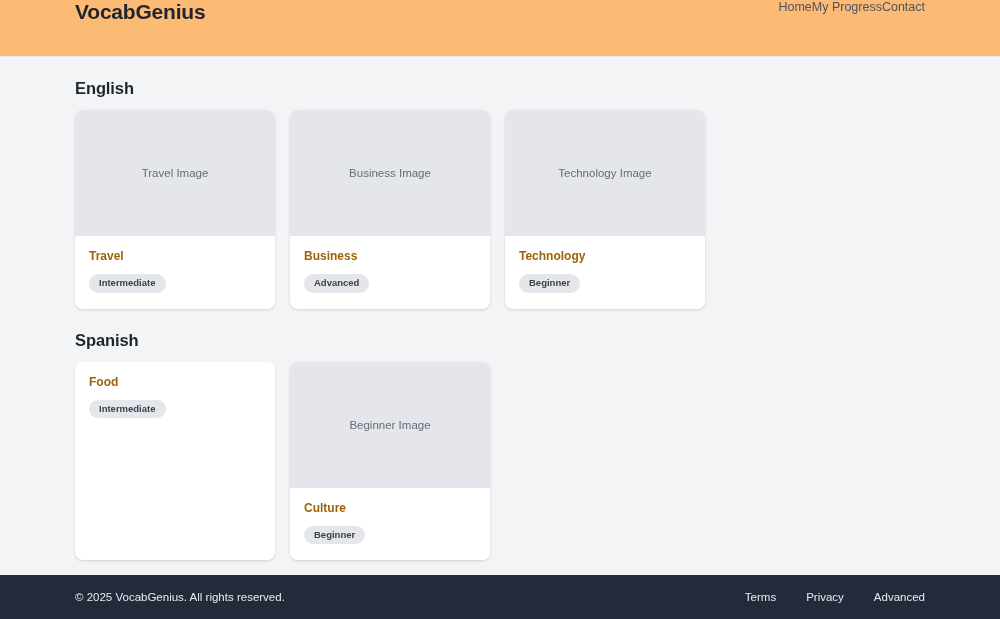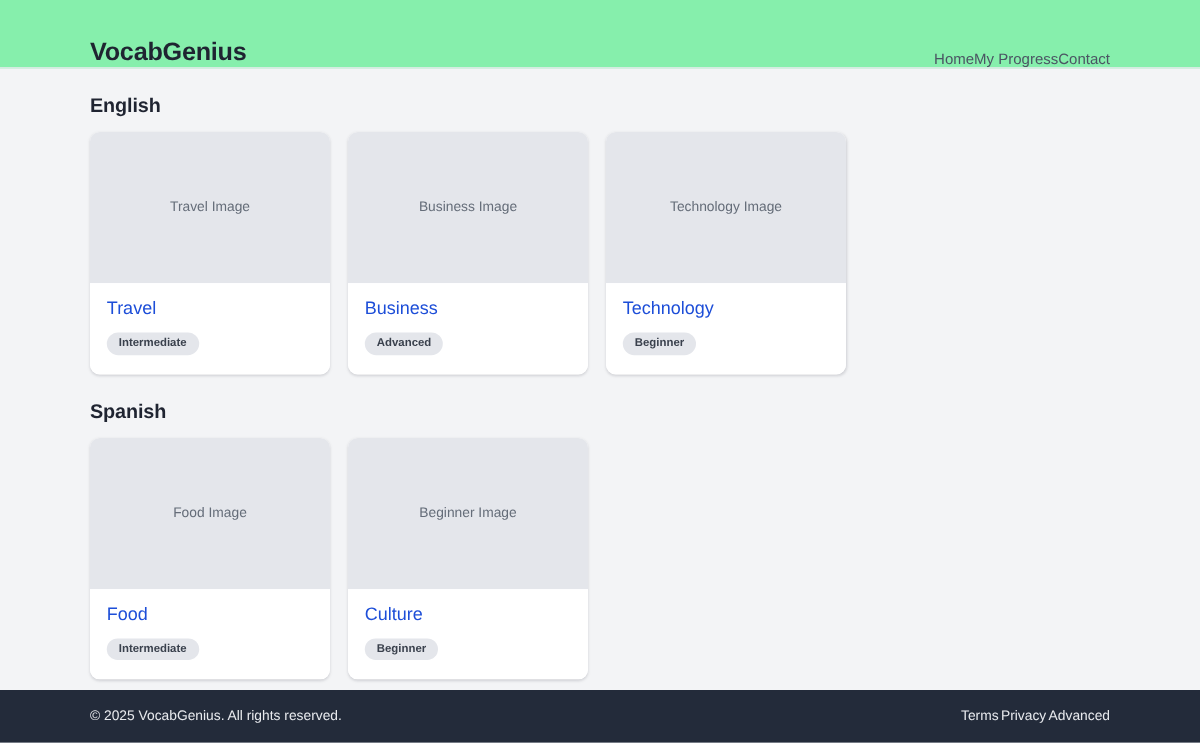--- a/index.html
+++ b/index.html
@@ -23,24 +23,24 @@
     height: 619px;
     display: flex;
     flex-direction: column;
     background: #f3f4f6;
   }
 
   
   .header {
     height: 57px;
     flex: 0 0 57px;
-    background: #86efac;
+    background: #fdba74;
     border-bottom: 1px solid #e8eaed;
     display: flex;
-    align-items: flex-end;
+    align-items: flex-start;
     padding: 0 75px;
   }
 
   .logo {
     font-size: 21px;
     font-weight: bold;
     color: #1f2431;
     letter-spacing: -0.2px;
   }
 
@@ -102,23 +102,23 @@
     font-size: 11.5px;
     color: #656d79;
   }
 
   .card-body {
     padding: 13px 14px 16px 14px;
     background: #ffffff;
   }
 
   .card-title {
-    font-size: 15px;
-    font-weight: normal;
-    color: #1d4ed8;
+    font-size: 12px;
+    font-weight: bold;
+    color: #a16207;
     margin-bottom: 9px;
   }
 
   .badge {
     display: inline-block;
     background: #e4e6eb;
     color: #3a414d;
     font-size: 9.5px;
     font-weight: bold;
     padding: 4px 10px 5px 10px;
@@ -138,21 +138,21 @@
 
   .footer-copy {
     font-size: 11.5px;
     color: #e8eaee;
   }
 
   .footer-links {
     margin-left: auto;
     display: flex;
     align-items: center;
-    gap: 2px;
+    gap: 30px;
   }
 
   .footer-link {
     font-size: 11.5px;
     color: #e8eaee;
     text-decoration: none;
     cursor: pointer;
   }
 </style>
 </head>
@@ -206,23 +206,20 @@
         </div>
 
       </div>
     </section>
 
     <section class="section">
       <h2 class="section-title">Spanish</h2>
       <div class="card-grid">
 
         <div class="card">
-          <div class="card-image">
-            <span class="card-image-label">Food Image</span>
-          </div>
           <div class="card-body">
             <div class="card-title">Food</div>
             <span class="badge">Intermediate</span>
           </div>
         </div>
 
         <div class="card">
           <div class="card-image">
             <span class="card-image-label">Beginner Image</span>
           </div>

